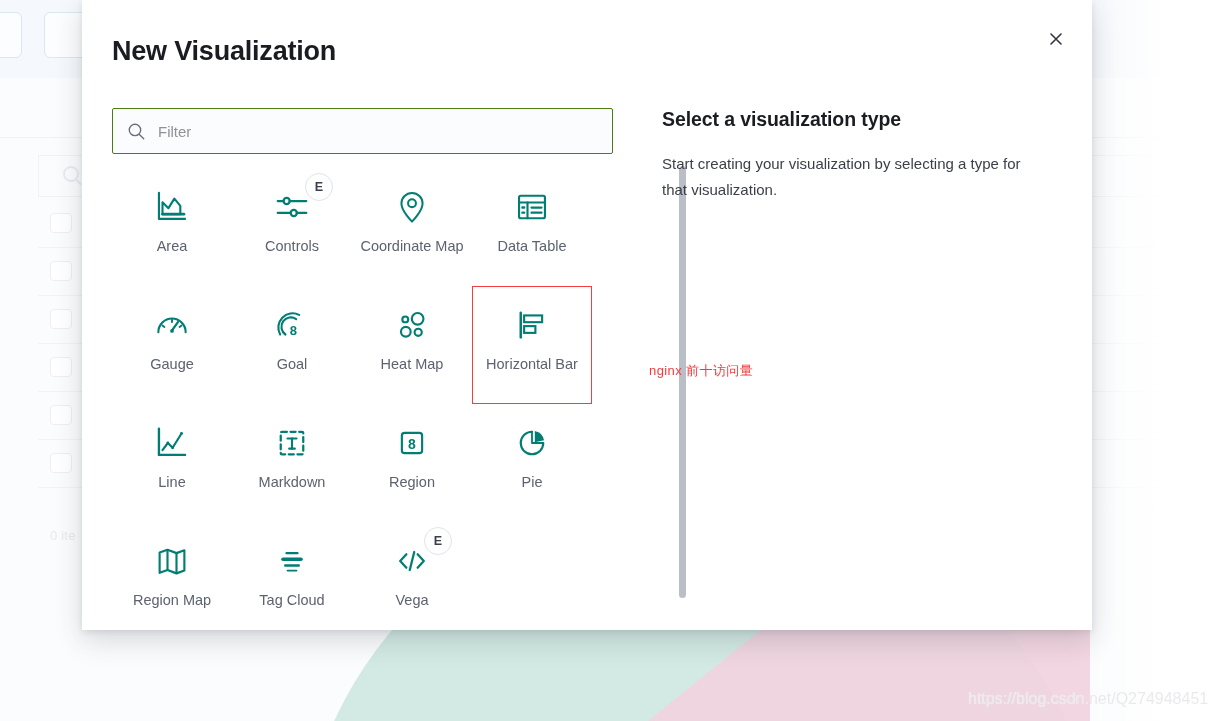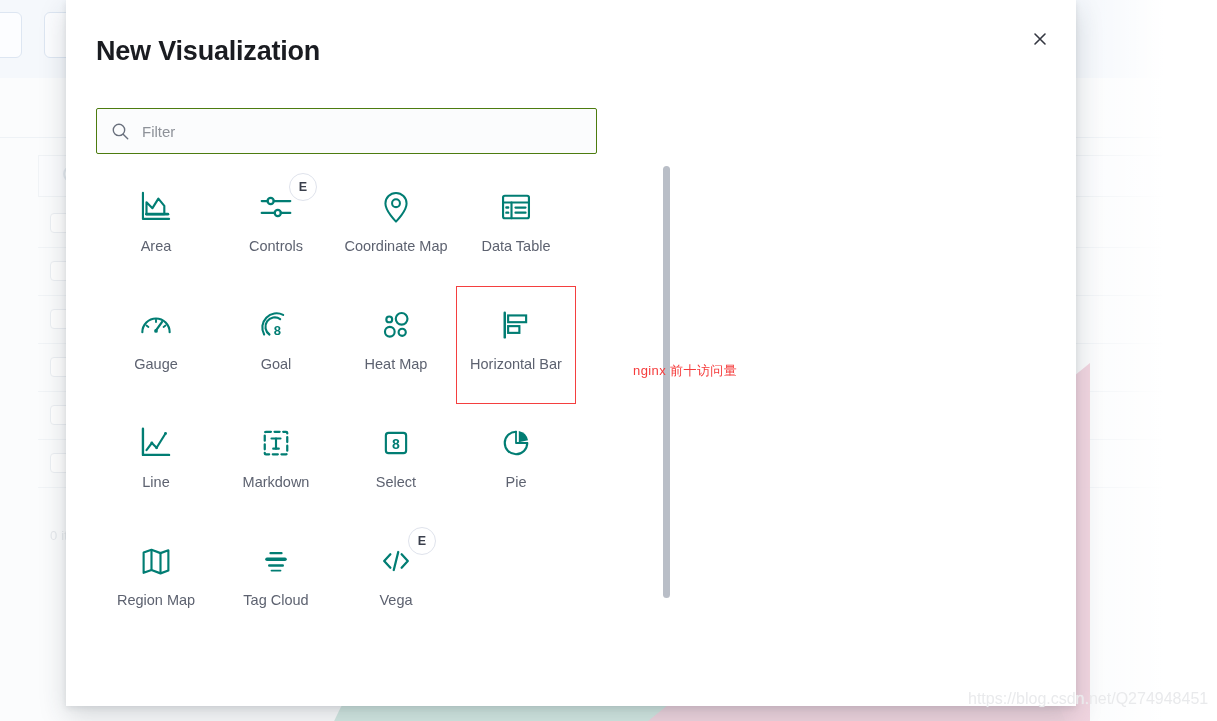--- a/index.html
+++ b/index.html
@@ -54,21 +54,21 @@
     position:absolute; right:0; top:0; width:132px; height:721px;
     background:linear-gradient(to right, rgba(255,255,255,0), #ffffff 60%);
     pointer-events:none;
   }
 
   
   #deco { position:absolute; left:0; top:0; width:1217px; height:721px; pointer-events:none; }
 
   
   #modal {
-    position:absolute; left:66px; top:0; width:1010px; height:706px;
+    position:absolute; left:82px; top:0; width:1010px; height:630px;
     background:#ffffff;
     box-shadow:0 10px 26px rgba(39,48,60,.18), 0 2px 6px rgba(39,48,60,.10);
     overflow:hidden;
   }
   #modal-inner { position:relative; width:100%; height:100%; }
 
   #close-button {
     position:absolute; right:20px; top:23px; width:32px; height:32px;
     display:flex; align-items:center; justify-content:center;
     background:none; border:none; cursor:pointer; padding:0;
@@ -342,21 +342,21 @@
         <div class="card-label">Markdown</div>
       </div>
 
       <div class="type-card">
         <div class="card-icon">
           <svg width="36" height="36" viewBox="0 0 32 32" fill="none" stroke="currentColor" stroke-width="1.9">
             <rect x="7" y="7" width="18" height="18" rx="2.4"></rect>
             <text x="16" y="21.5" text-anchor="middle" font-family="Liberation Sans, sans-serif" font-size="12.5" font-weight="700" fill="currentColor" stroke="none">8</text>
           </svg>
         </div>
-        <div class="card-label">Select</div>
+        <div class="card-label">Region</div>
       </div>
 
       <div class="type-card">
         <div class="card-icon">
           <svg width="36" height="36" viewBox="0 0 32 32" fill="none" stroke="currentColor" stroke-width="1.9" stroke-linecap="round">
             <path d="M16 6 a10 10 0 1 0 10 10"></path>
             <path d="M18.5 5.3 a10.6 10.6 0 0 1 8.2 8.2 l-8.2 1.9 z" fill="currentColor" stroke="none"></path>
             <path d="M16 16 L16 6 M16 16 L26 16" stroke-width="1.6"></path>
           </svg>
         </div>
@@ -396,19 +396,23 @@
           <span class="exp-badge">E</span>
         </div>
         <div class="card-label">Vega</div>
       </div>
 
     </div>
   </div>
 
   <div id="types-scrollbar"></div>
 
+  <div id="right-panel">
+    <div id="right-title">Select a visualization type</div>
+    <div id="right-desc">Start creating your visualization by selecting a type for that visualization.</div>
+  </div>
 
   <div id="red-annotation">nginx 前十访问量</div>
 
  </div>
 </div>
 
 <div id="watermark">https://blog.csdn.net/Q274948451</div>
 
 </body></html>

